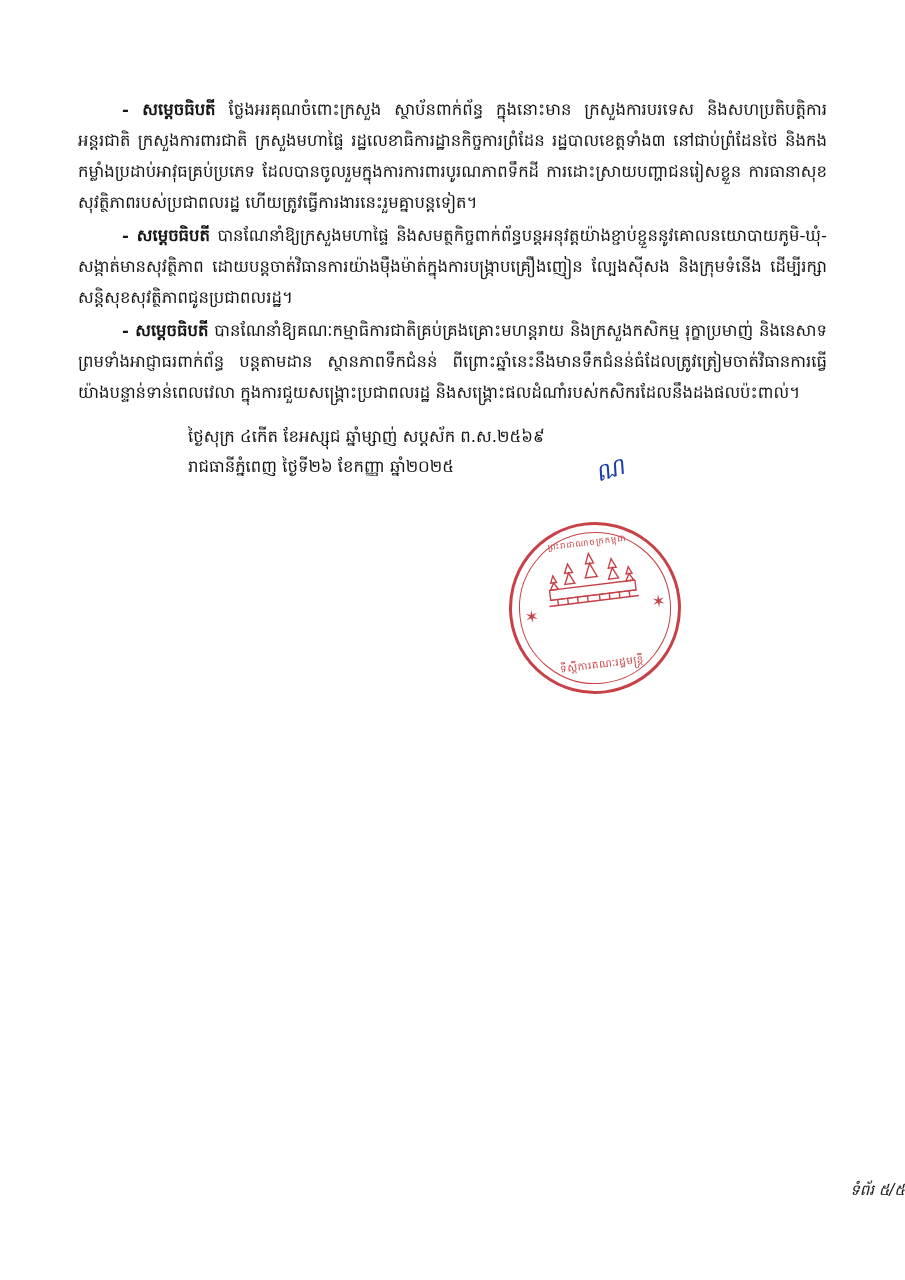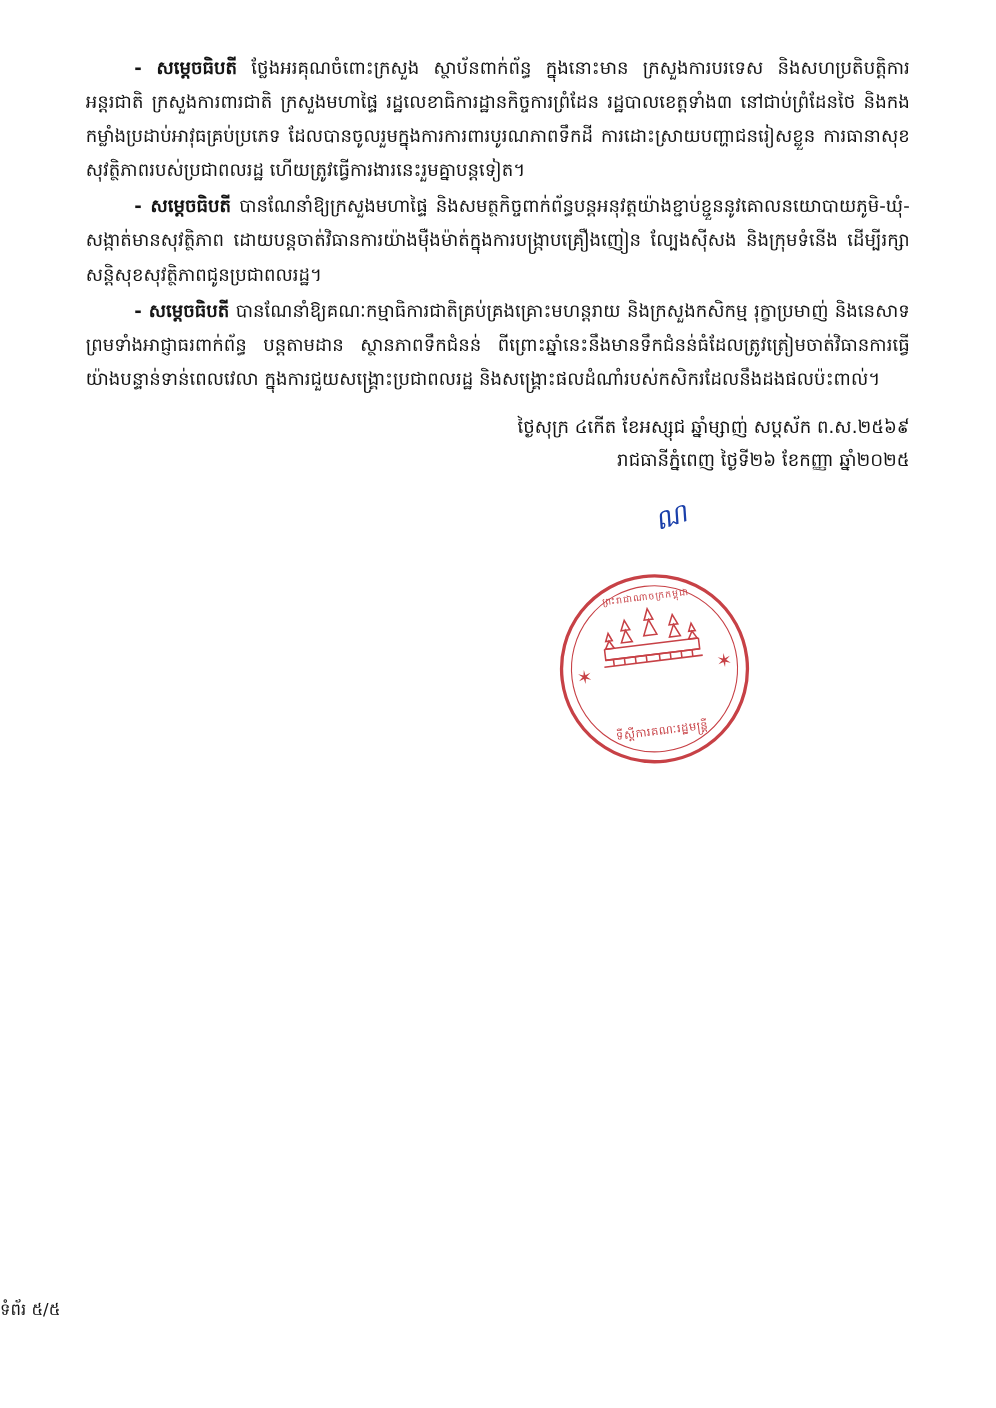--- a/index.html
+++ b/index.html
@@ -13,21 +13,21 @@
     font-family: "DejaVu Sans", "Liberation Sans", sans-serif;
     color: #111111;
     position: relative;
     overflow: hidden;
   }
   .page {
     position: relative;
     width: 905px;
     height: 1280px;
     box-sizing: border-box;
-    padding: 46px 78px 40px 78px;
+    padding: 94px 78px 40px 78px;
   }
   .body-text {
     font-size: 16.5px;
     line-height: 31px;
     text-align: justify;
     text-justify: inter-word;
     color: #141414;
   }
   .para {
     margin: 0 0 2px 0;
@@ -35,21 +35,21 @@
     text-align: justify;
   }
   .para .lead {
     font-weight: bold;
   }
   .dash {
     font-weight: bold;
   }
   .signature-block {
     margin-top: 14px;
-    text-align: right;
+    text-align: left;
     font-size: 16.5px;
     line-height: 30px;
     position: relative;
   }
   .sig-line {
     display: block;
     padding-left: 110px;
   }
   .handwriting {
     position: absolute;
@@ -116,23 +116,24 @@
     font-size: 17px;
     line-height: 1;
   }
   .stamp .star-left { left: 12px; }
   .stamp .star-right { right: 12px; }
   .footer {
     position: absolute;
     left: 0;
     right: 0;
     bottom: 78px;
-    text-align: left;
+    text-align: right;
     font-size: 15px;
     color: #141414;
+    font-style: italic;
   }
 </style>
 </head>
 <body>
 
 <div class="page">
 
   <div class="body-text">
 
     <p class="para">

